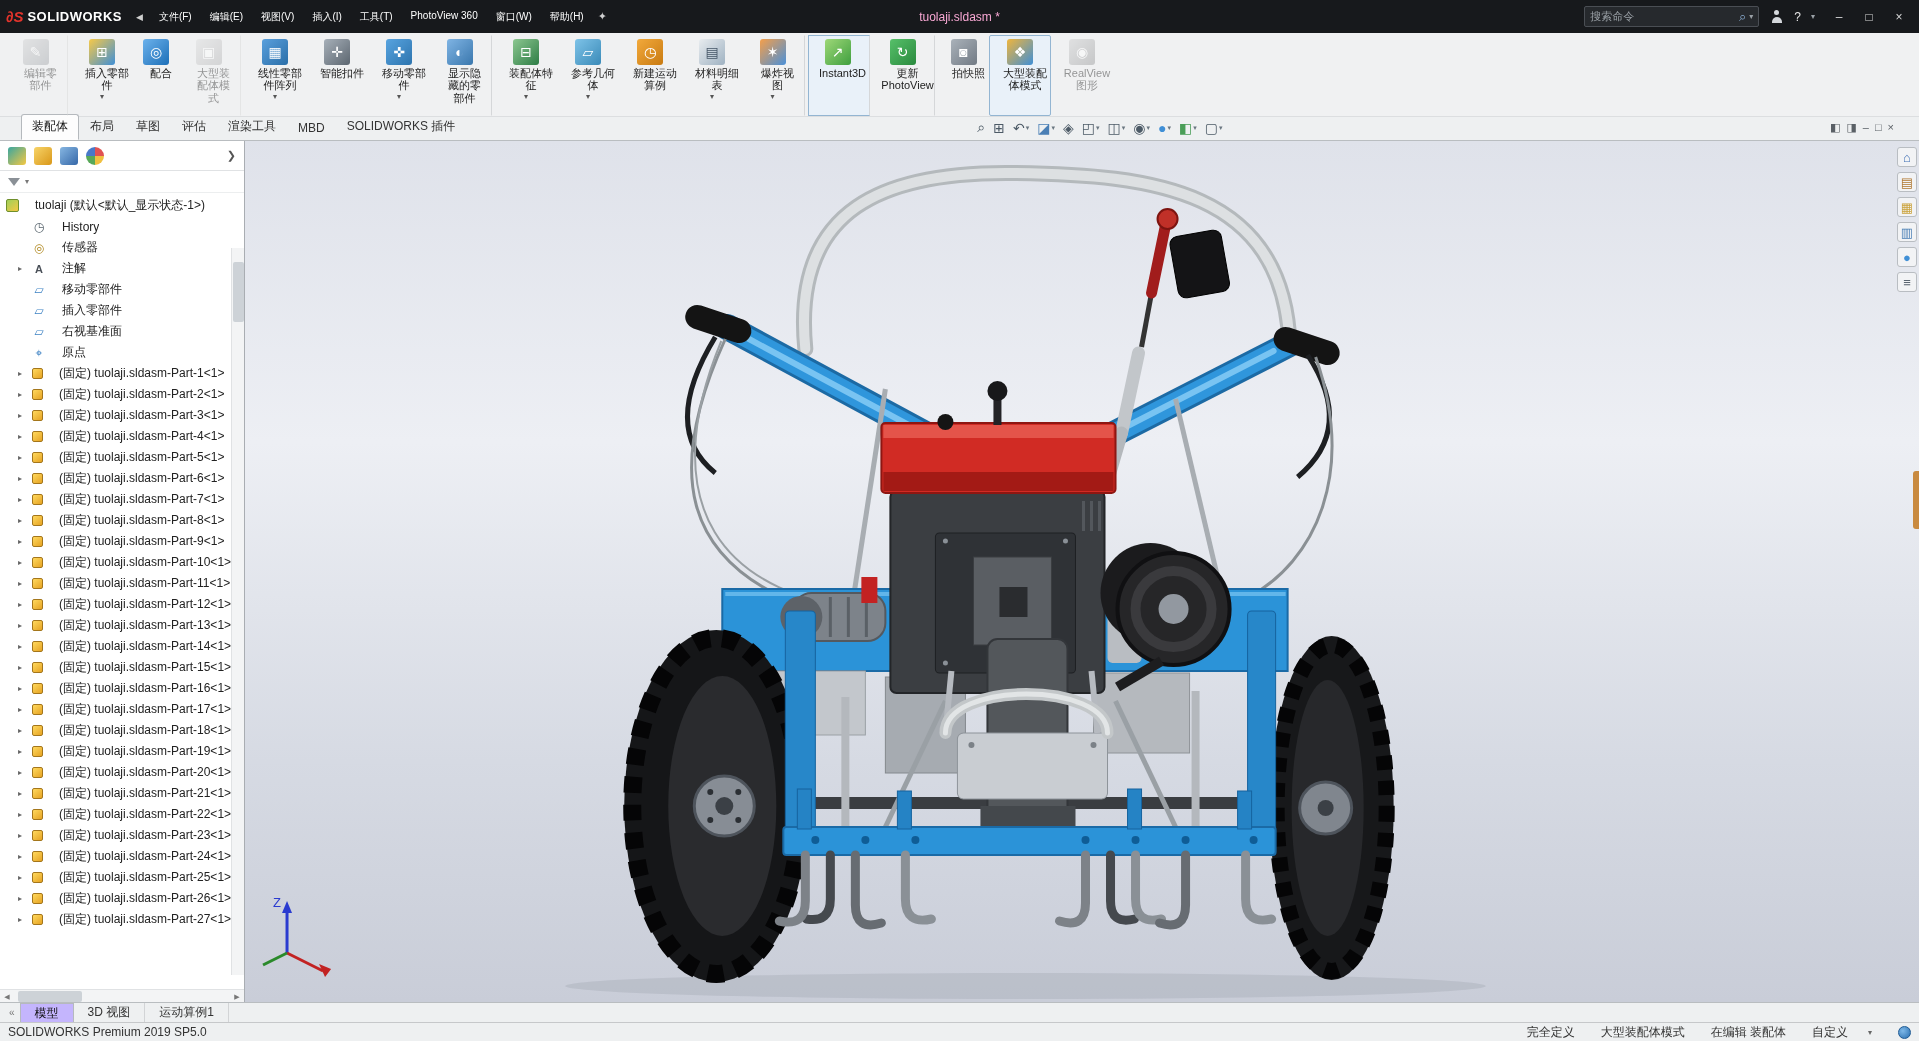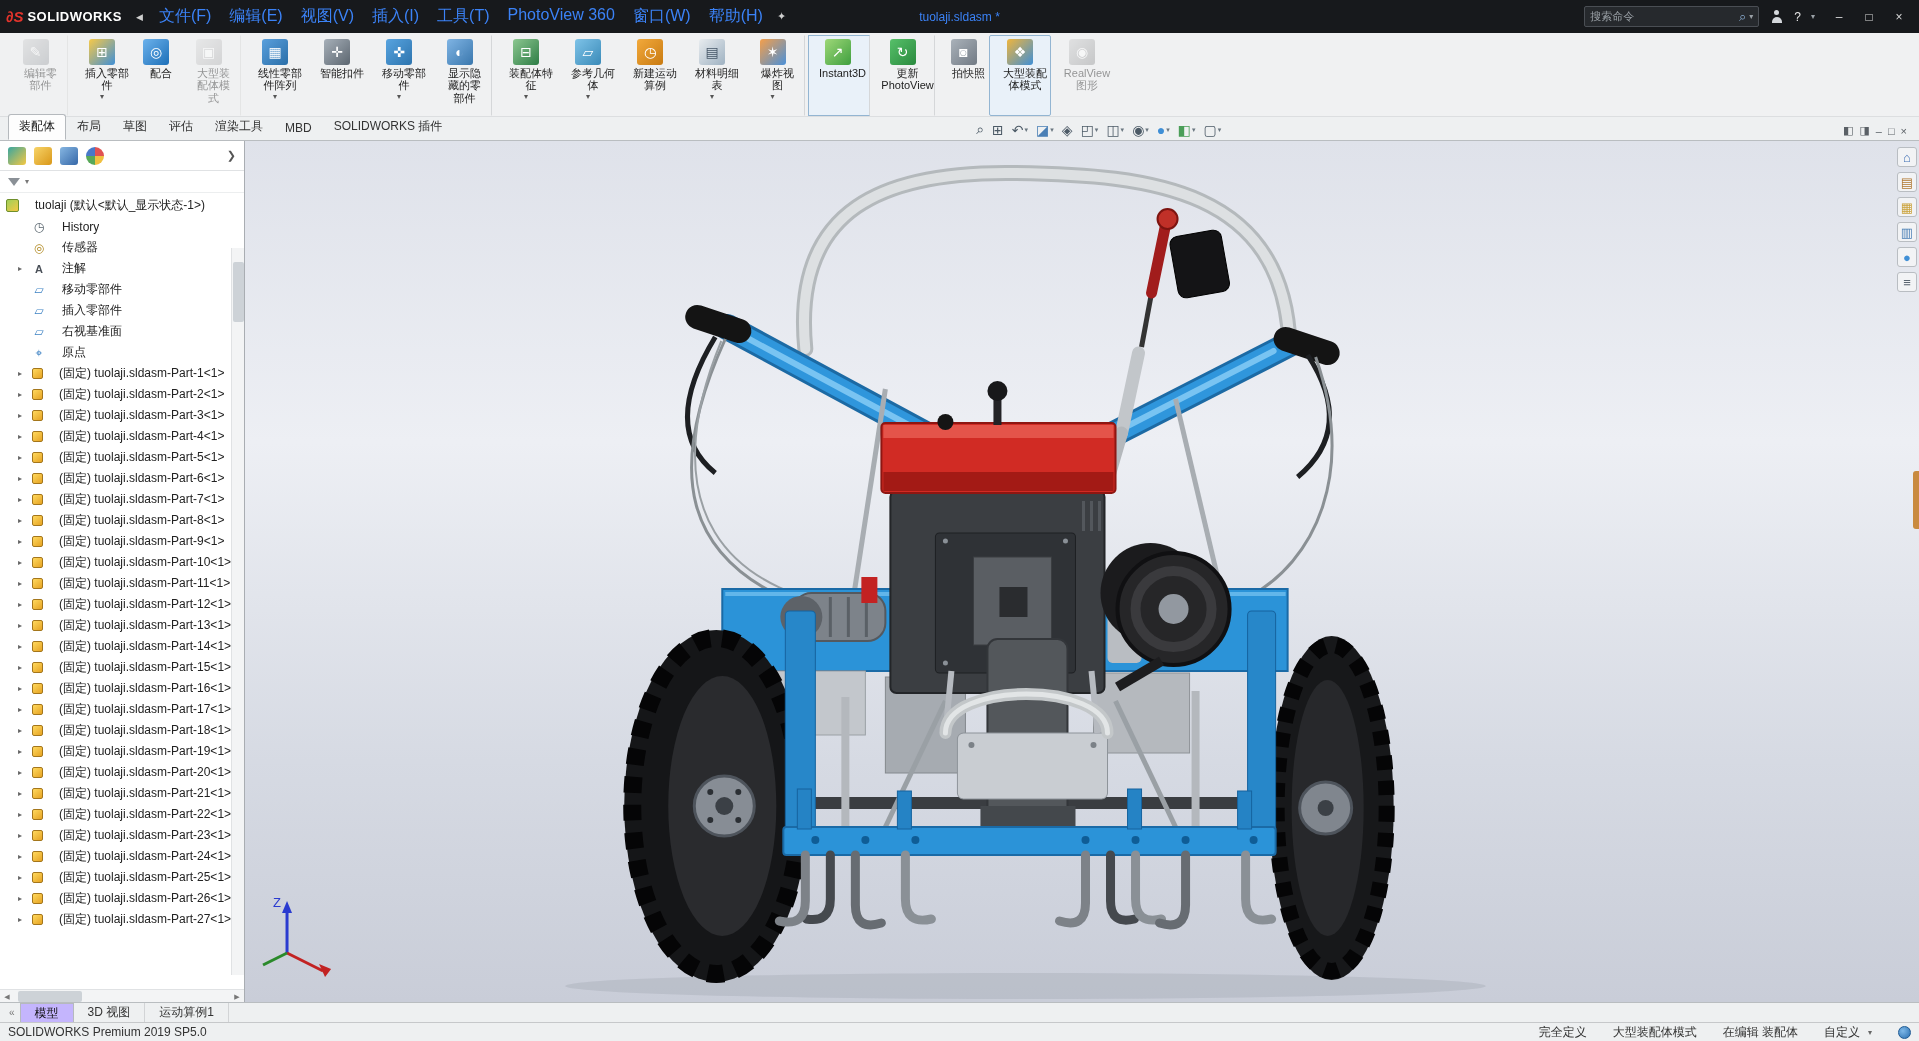--- a/index.html
+++ b/index.html
@@ -4,23 +4,23 @@
 <style>
   *{margin:0;padding:0;box-sizing:border-box;}
   html,body{width:1919px;height:1041px;overflow:hidden;font-family:"Liberation Sans","DejaVu Sans",sans-serif;font-size:12px;color:#222;}
   
   .titlebar{height:33px;background:#17191c;display:flex;align-items:center;padding:0 6px;color:#e6e6e6;position:relative;}
   .logo{display:flex;align-items:center;gap:4px;margin-right:14px;}
   .logo-mark{color:#e5342c;font-weight:bold;font-style:italic;font-size:15px;}
   .logo-text{font-weight:bold;font-size:13px;letter-spacing:.5px;color:#fff;}
   .menu-collapse{color:#cfcfcf;font-size:9px;margin-right:8px;}
   .menus{display:flex;gap:2px;}
-  .menu-item{padding:4px 8px;font-size:16px;color:#3b82f6;cursor:default;}
+  .menu-item{padding:4px 8px;font-size:10px;color:#ffffff;cursor:default;}
   .pin-icon{color:#cfcfcf;margin-left:6px;font-size:11px;}
-  .doc-title{position:absolute;left:50%;transform:translateX(-50%);font-size:12px;color:#3b82f6;}
+  .doc-title{position:absolute;left:50%;transform:translateX(-50%);font-size:12px;color:#f9a8d4;}
   .tb-right{margin-left:auto;display:flex;align-items:center;gap:10px;}
   .searchbox{width:175px;height:21px;background:#26292d;border:1px solid #4a4e54;border-radius:2px;display:flex;align-items:center;padding:0 5px;color:#9aa0a6;}
   .searchbox .ph{flex:1;font-size:11px;}
   .search-icon{color:#8fb3d9;font-size:13px;}
   .search-arrow{font-size:8px;color:#9aa0a6;margin-left:3px;}
   .user-icon{position:relative;width:15px;height:15px;}
   .user-icon::before{content:"";position:absolute;top:1px;left:5px;width:5px;height:5px;border-radius:50%;background:#d5d8dc;}
   .user-icon::after{content:"";position:absolute;bottom:1px;left:2.5px;width:10px;height:6px;border-radius:5px 5px 0 0;background:#d5d8dc;}
   .help-btn{font-size:12px;color:#e6e6e6;}
   .help-arrow{font-size:8px;color:#9aa0a6;}
@@ -47,21 +47,21 @@
   .i-refgeo{background:linear-gradient(135deg,#7ec3e8,#3a8ab8);} .i-refgeo::after{content:"▱";}
   .i-motion{background:linear-gradient(135deg,#f2a93b,#c97b12);} .i-motion::after{content:"◷";}
   .i-bom{background:linear-gradient(135deg,#e8ecef,#9fb2c2);color:#456;} .i-bom::after{content:"▤";}
   .i-explode{background:linear-gradient(135deg,#f59f4a,#4a90d9);} .i-explode::after{content:"✶";}
   .i-instant3d{background:linear-gradient(135deg,#9ed878,#3f9f3f);} .i-instant3d::after{content:"↗";}
   .i-speedpak{background:linear-gradient(135deg,#57c06a,#2a8a3e);} .i-speedpak::after{content:"↻";}
   .i-snapshot{background:linear-gradient(135deg,#aab2ba,#717a84);} .i-snapshot::after{content:"◙";}
   .i-largeasm{background:linear-gradient(135deg,#f0b53c,#3f8fd6);} .i-largeasm::after{content:"❖";}
   .i-realview{background:linear-gradient(135deg,#c9ced4,#8f979e);} .i-realview::after{content:"◉";}
   
-  .tabstrip{height:24px;background:#eef0f1;border-bottom:1px solid #b9bdc0;display:flex;align-items:flex-end;padding:0 8px;}
+  .tabstrip{height:24px;background:#eef0f1;border-bottom:1px solid #b9bdc0;display:flex;padding:0 21px;}
   .ctabs{display:flex;align-items:flex-end;height:100%;}
   .tab{padding:3px 10px 4px;font-size:12px;color:#333;border:1px solid transparent;}
   .tab.st-active{background:#fdfdfd;border-color:#b5b9bd;border-bottom-color:#fdfdfd;border-radius:3px 3px 0 0;color:#111;}
   .hspacer1{flex:1.1;} .hspacer2{flex:1.3;}
   .headsup{display:flex;align-items:center;gap:4px;padding-bottom:2px;}
   .hicon{display:inline-flex;align-items:center;gap:1px;color:#4c5a66;font-size:14px;padding:0 2px;}
   .hicon i{font-style:normal;}
   .harr{font-size:7px;color:#6a7680;font-weight:normal;}
   .hi-edit-appearance-icon i{color:#3f8fd6;}
   .hi-apply-scene-icon i{color:#4a9e58;}
@@ -111,21 +111,21 @@
   .tp-accent{position:absolute;top:330px;right:0;width:6px;height:58px;background:#c98a3f;border-radius:3px 0 0 3px;}
   
   .doctabs{height:20px;background:#eef0f1;border-top:1px solid #b9bdc0;display:flex;align-items:stretch;padding-left:4px;}
   .dtab-scroll{display:flex;align-items:center;padding:0 5px;color:#777;font-size:10px;}
   .dtab{display:flex;align-items:center;padding:0 14px;font-size:12px;color:#333;border-right:1px solid #d2d4d6;}
   .dtab.st-active{background:#c4b5fd;border:1px solid #b5b9bd;border-bottom:none;color:#111;}
   
   .statusbar{height:19px;background:#eef0f1;border-top:1px solid #c6c8ca;display:flex;align-items:center;padding:0 8px;font-size:12px;color:#333;}
   .sb-right{margin-left:auto;display:flex;align-items:center;gap:26px;}
   .sb-item{color:#333;}
-  .sb-custom{display:flex;align-items:center;gap:8px;}
+  .sb-custom{display:flex;align-items:center;gap:20px;}
   .sb-custom .arr{font-size:8px;color:#666;}
   .globe-icon{width:13px;height:13px;border-radius:50%;background:radial-gradient(circle at 35% 35%,#7db8e8,#2a6eb0);border:1px solid #1d5a94;}
 </style>
 </head>
 <body>
 
 <div class="titlebar">
   <div class="logo">
     <span class="logo-mark">∂S</span>
     <span class="logo-text">SOLIDWORKS</span>

